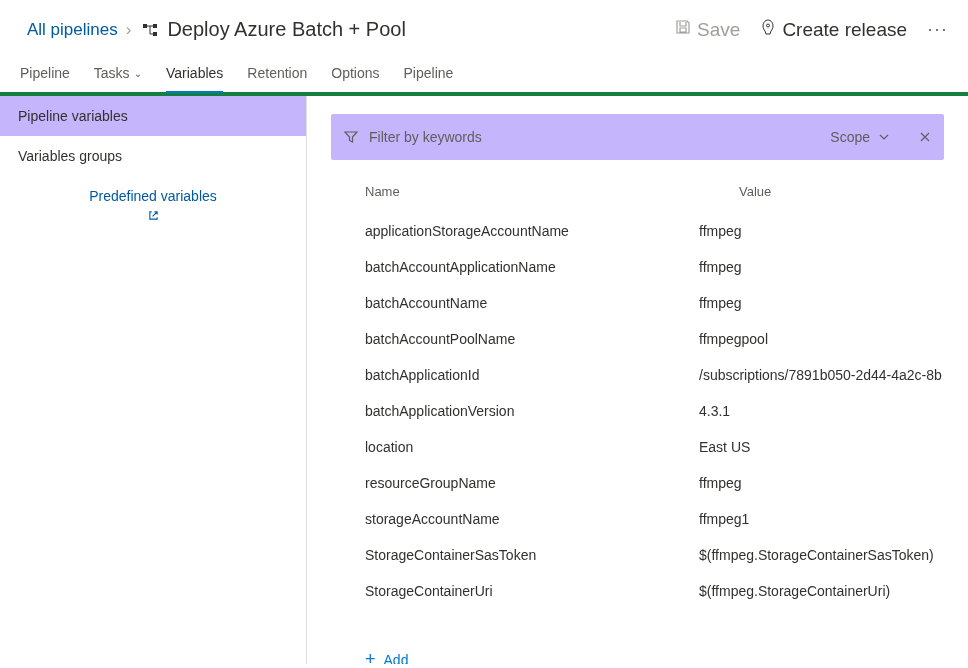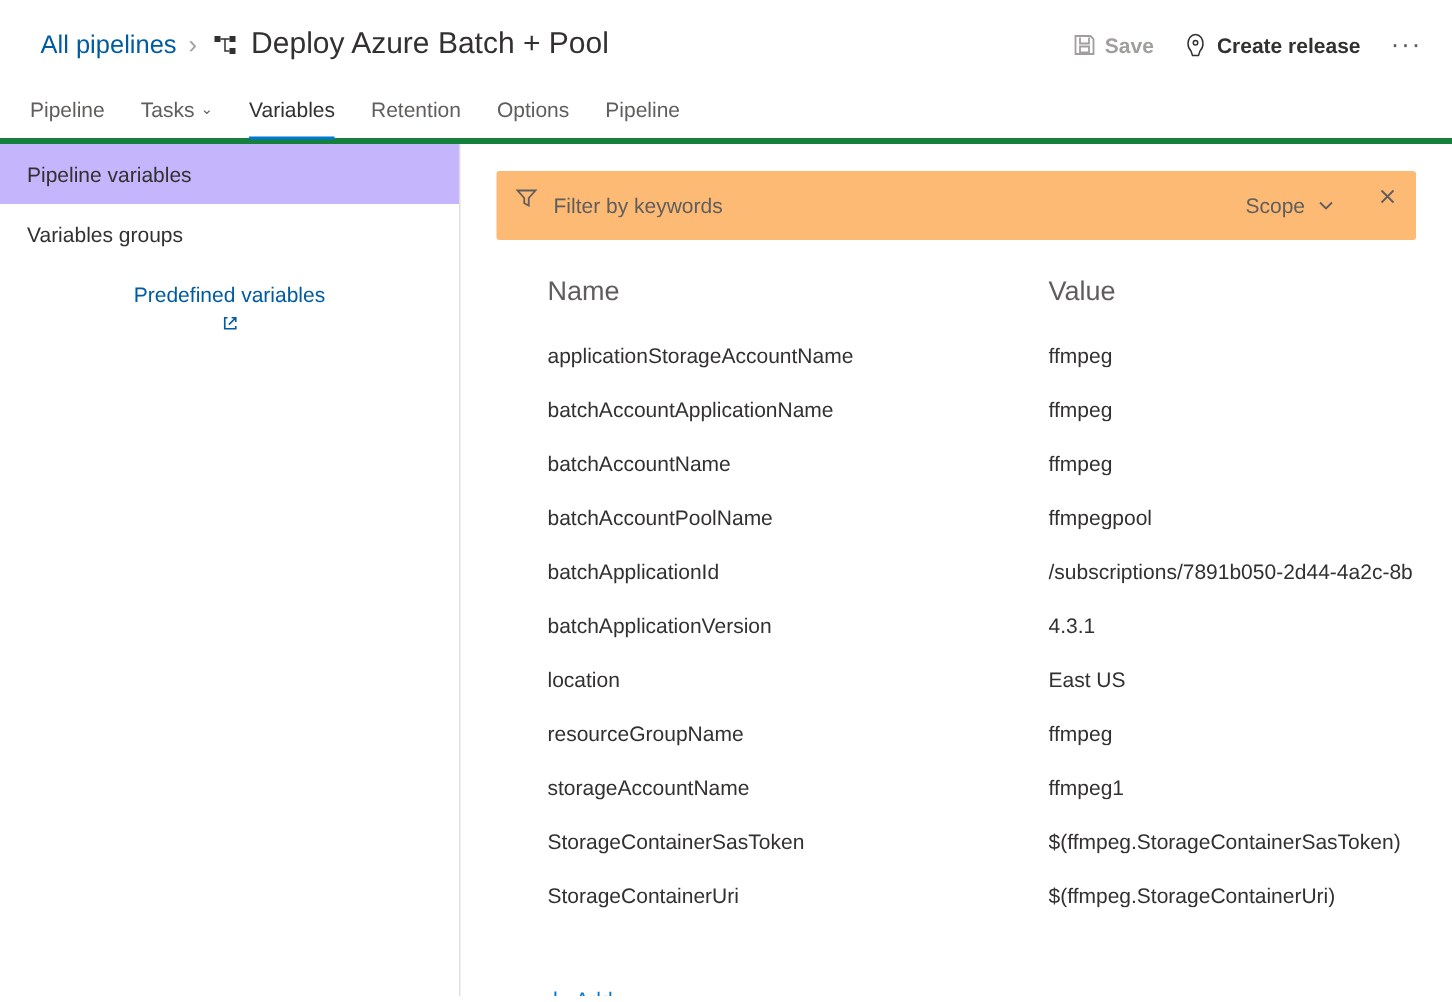--- a/index.html
+++ b/index.html
@@ -5,47 +5,47 @@
     * { box-sizing: border-box; margin: 0; padding: 0; font-family: "Segoe UI", -apple-system, sans-serif; }
     body { width: 968px; height: 668px; background: #fff; overflow: hidden; color: #323130; }
 
     .header { display: flex; align-items: center; padding: 18px 20px 14px 27px; }
     .breadcrumb-link { color: #005ba1; font-size: 17px; margin-right: 8px; cursor: pointer; }
     .breadcrumb-sep { color: #a19f9d; font-size: 17px; margin-right: 10px; }
     .pipeline-icon { width: 18px; height: 18px; display: inline-flex; align-items: center; justify-content: center; margin-right: 8px; }
     .page-title { font-size: 20px; color: #323130; font-weight: 400; }
 
     .header-actions { margin-left: auto; display: flex; align-items: center; gap: 20px; }
-    .action-btn { display: flex; gap: 6px; background: none; border: none; cursor: pointer; font-size: 14px; color: #323130; font-weight: bold; }
+    .action-btn { display: flex; gap: 6px; background: none; border: none; cursor: pointer; font-size: 19px; color: #323130; }
     .action-btn.disabled { color: #a19f9d; cursor: default; }
     .action-btn svg { width: 16px; height: 16px; }
     .more-btn { color: #605e5c; font-size: 18px; letter-spacing: 1px; cursor: pointer; }
 
     .tabs { display: flex; gap: 24px; padding: 0 20px; border-bottom: 4px solid #15803d; }
     .tab { padding: 10px 0; font-size: 14px; color: #605e5c; cursor: pointer; border-bottom: 2px solid transparent; margin-bottom: -1px; display: flex; align-items: center; gap: 4px; }
     .tab.active { color: #323130; border-bottom-color: #0078d4; font-weight: 400; }
     .tab-chevron { font-size: 10px; color: #605e5c; }
 
     .content { display: flex; height: calc(100% - 100px); }
 
     .sidebar { width: 307px; border-right: 1px solid #e1dfdd; display: flex; flex-direction: column; }
     .sidebar-item { padding: 12px 18px; font-size: 14px; color: #323130; cursor: pointer; }
     .sidebar-item.active { background: #c4b5fd; }
     .sidebar-link { padding: 12px 18px; font-size: 14px; color: #005ba1; cursor: pointer; display: flex; align-items: center; gap: 6px; flex-direction: column; }
 
     .main { flex: 1; padding: 18px 24px; overflow: hidden; position: relative; }
 
-    .filter-bar { display: flex; background: #fdba74; border-radius: 2px; padding: 10px 12px; height: 46px; margin-bottom: 24px; }
+    .filter-bar { display: flex; align-items: center; background: #c4b5fd; border-radius: 2px; padding: 10px 12px; height: 46px; margin-bottom: 24px; }
     .filter-icon { color: #605e5c; margin-right: 10px; }
     .filter-input { border: none; background: transparent; flex: 1; font-size: 14px; color: #605e5c; outline: none; }
     .filter-input::placeholder { color: #605e5c; }
     .scope-btn { display: flex; align-items: center; gap: 8px; color: #605e5c; font-size: 14px; cursor: pointer; margin-right: 28px; }
     .close-filter { color: #605e5c; cursor: pointer; font-size: 14px; }
 
-    .table-header { display: flex; padding: 0 0 14px 34px; font-size: 18px; color: #605e5c; }
+    .table-header { display: flex; padding: 0 0 14px 34px; font-size: 13px; color: #605e5c; gap: 40px; }
     .col-name { flex: 0 0 334px; }
     .col-value { flex: 1; }
 
     .table-body { }
     .table-row { display: flex; padding: 10px 0 10px 34px; font-size: 14px; color: #323130; align-items: center; }
     .table-row .col-name { flex: 0 0 334px; }
     .table-row .col-value { flex: 1; white-space: nowrap; overflow: hidden; text-overflow: clip; }
 
     .add-btn { margin-top: 40px; margin-left: 34px; display: flex; align-items: center; gap: 8px; color: #0078d4; font-size: 14px; cursor: pointer; background: none; border: none; }
     .add-btn .plus { font-size: 18px; font-weight: 300; }

